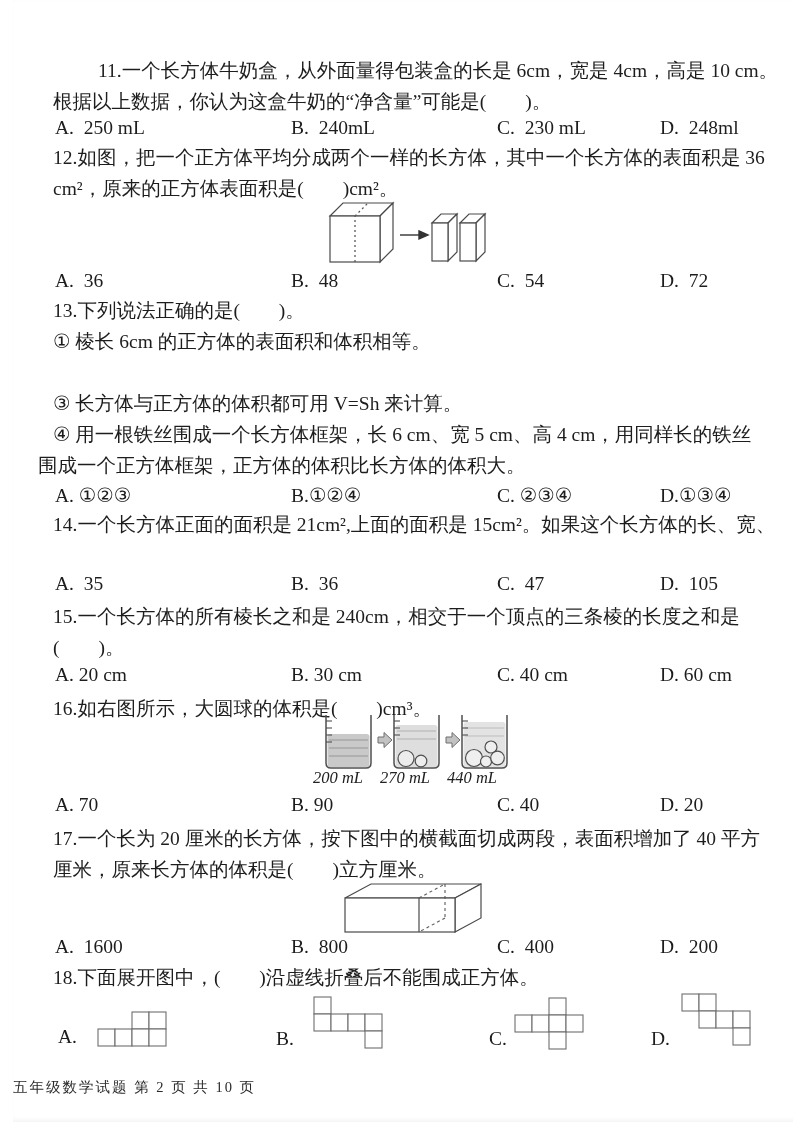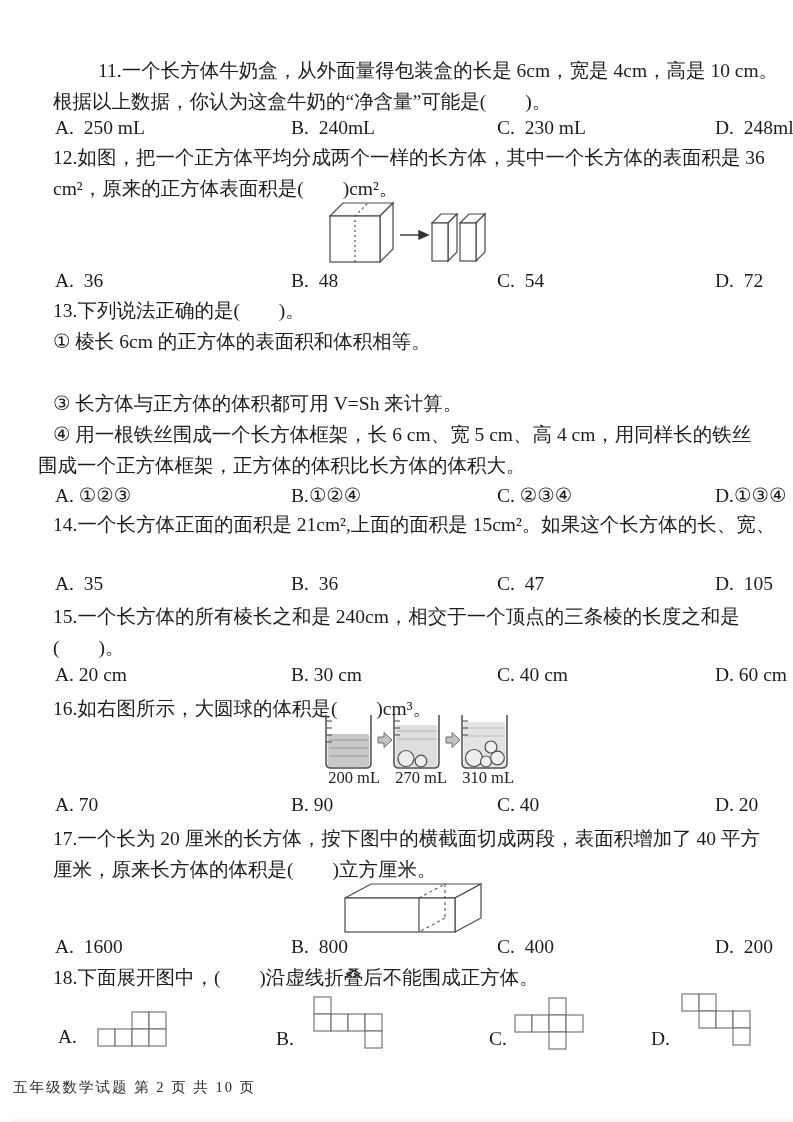--- a/index.html
+++ b/index.html
@@ -2,24 +2,24 @@
 <html><head>
 <meta charset="utf-8">
 <style>
   html,body{margin:0;padding:0;background:#ffffff;}
   .page{position:relative;width:793px;height:1122px;background:#ffffff;overflow:hidden;
         font-family:"Liberation Serif","DejaVu Serif","DejaVu Sans",serif;color:#1d1d1d;
         box-shadow:inset -2px -2px 4px rgba(0,0,0,0.05);margin-left:13px;}
   .line{position:absolute;white-space:pre;font-size:19.5px;line-height:24px;}
   .optrow{position:absolute;left:40px;width:715px;height:26px;}
   .opt{position:absolute;top:0;white-space:pre;font-size:19.5px;}
-  .o1{left:2px}.o2{left:238px}.o3{left:444px}.o4{left:662px}
+  .o1{left:2px}.o2{left:238px}.o3{left:444px}.o4{left:607px}
   .fig{position:absolute;}
   .beaker-labels{position:absolute;display:flex;font-size:16.5px;color:#222;}
-  .beaker-labels span{width:67px;text-align:right;white-space:pre;}
+  .beaker-labels span{width:67px;text-align:left;white-space:pre;font-style:italic;}
   .netletter{position:absolute;font-size:19.5px;white-space:pre;}
   .net{position:absolute;}
   .footer{position:absolute;top:1078px;left:0;width:100%;text-align:left;
           font-size:14.5px;letter-spacing:2px;color:#2a2a2a;}
 </style>
 </head>
 <body>
 
 <div class="page">
 
@@ -142,21 +142,21 @@
       <g stroke="#4f4f4f" stroke-width="1.1">
           <line x1="146" y1="9" x2="152" y2="9"></line>
           <line x1="146" y1="16" x2="152" y2="16"></line>
           <line x1="146" y1="23" x2="152" y2="23"></line>
         </g>
     </svg>
   </div>
   <div class="beaker-labels" style="left:300px;top:768px">
     <span>200 mL</span>
     <span>270 mL</span>
-    <span>310 mL</span>
+    <span>440 mL</span>
   </div>
   <div class="optrow" style="top:794px">
     <span class="opt o1">A. 70</span>
     <span class="opt o2">B. 90</span>
     <span class="opt o3">C. 40</span>
     <span class="opt o4">D. 20</span>
   </div>
 
   <div class="line" style="left:40px;top:827px">17.一个长为 20 厘米的长方体，按下图中的横截面切成两段，表面积增加了 40 平方</div>
   <div class="line" style="left:40px;top:858px">厘米，原来长方体的体积是(        )立方厘米。</div>

